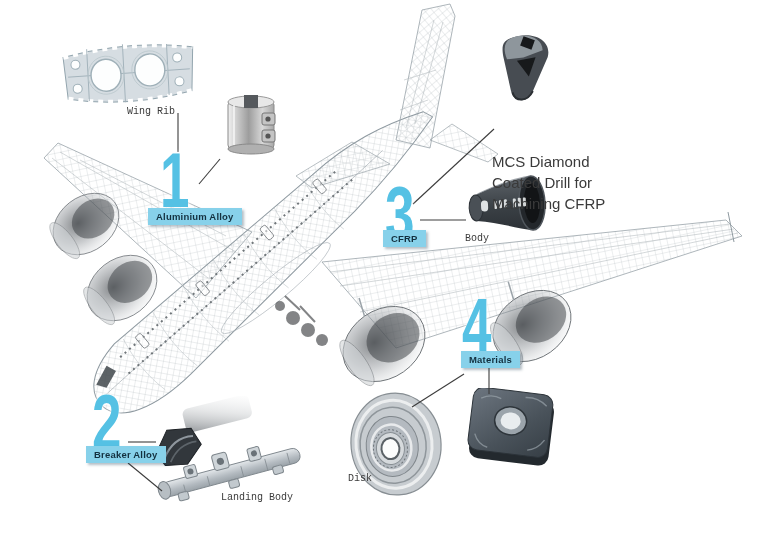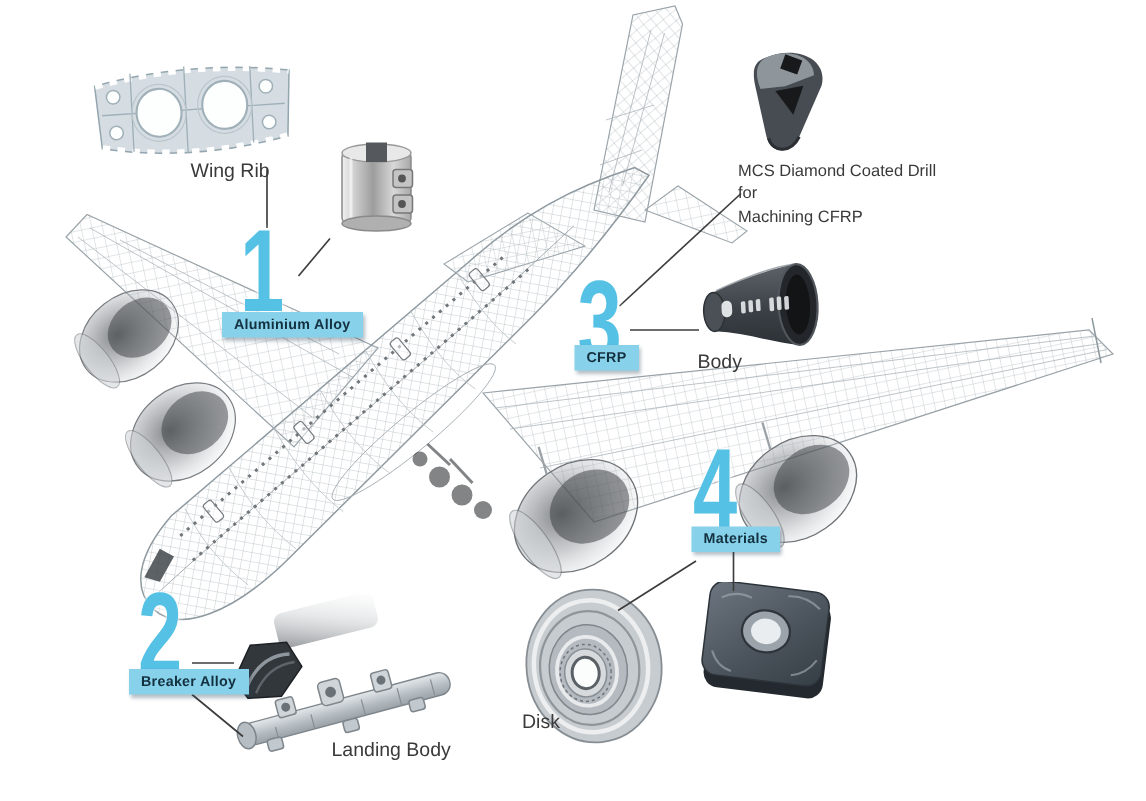--- a/index.html
+++ b/index.html
@@ -7,22 +7,22 @@
           font-family:"Liberation Sans",sans-serif;outline:1px solid #f0f0f0;}
   svg{display:block;}
   .layer{position:absolute;left:0;top:0;}
   .art{position:absolute;}
   .num{position:absolute;font-weight:bold;font-size:78px;line-height:.78;color:#55c1e4;
        transform:scaleX(.68);transform-origin:left top;z-index:6;
        text-shadow:0 0 6px rgba(255,255,255,.95), 0 0 2px rgba(255,255,255,.9);}
   .mlabel{position:absolute;background:#87d1ea;color:#13303f;font-size:9.5px;font-weight:bold;
           padding:3px 8px 3px 8px;letter-spacing:.2px;z-index:7;white-space:nowrap;
           box-shadow:1.5px 2px 2.5px rgba(40,70,90,.35);}
-  .ann{position:absolute;font-size:11px;color:#3a3a3a;line-height:1.4;white-space:pre-line;z-index:7;}
-  .part{position:absolute;font-size:13px;color:#3a3a3a;z-index:7;white-space:nowrap;}
+  .ann{position:absolute;font-size:15px;color:#3a3a3a;line-height:1.4;white-space:pre-line;z-index:7;margin-top:44px;}
+  .part{position:absolute;font-size:10px;color:#3a3a3a;z-index:7;white-space:nowrap;font-family:Liberation Mono, monospace;}
   .connectors{z-index:5;}
   .plane{z-index:1;}
   .img{z-index:4;}
 </style>
 </head>
 <body>
 
 <div id="canvas">
 
   <svg class="layer plane" width="764" height="534" viewBox="0 0 764 534">

